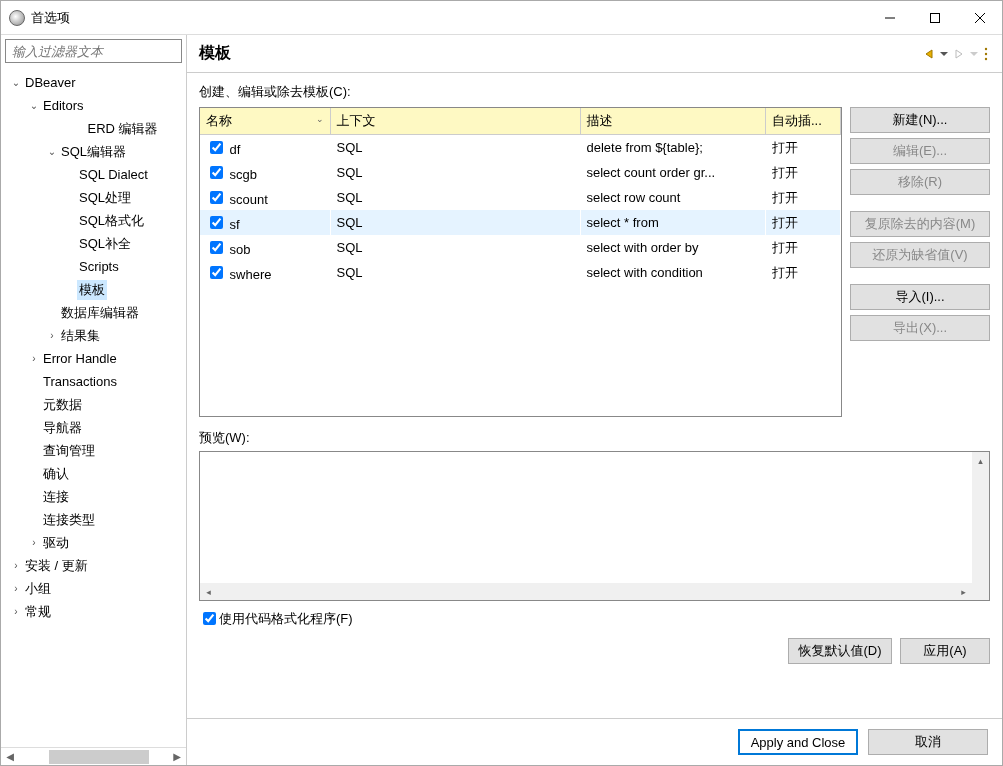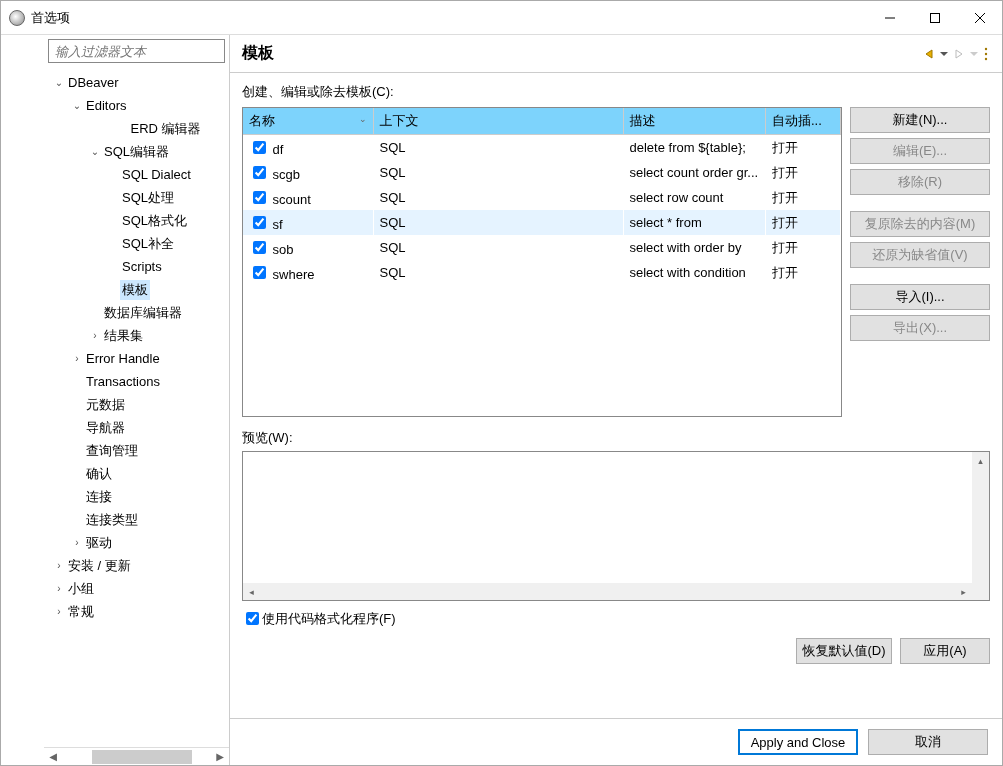--- a/index.html
+++ b/index.html
@@ -3,21 +3,21 @@
 <meta charset="utf-8">
 <style>
 * { box-sizing: border-box; font-family: "Microsoft YaHei", "Segoe UI", sans-serif; }
 body { margin: 0; background: #fff; font-size: 13px; color: #000; }
 .window { width: 1003px; height: 766px; border: 1px solid #aaa; display: flex; flex-direction: column; }
 .titlebar { height: 34px; display: flex; align-items: center; padding: 0 0 0 8px; border-bottom: 1px solid #ddd; }
 .titlebar .title { flex: 1; font-size: 13px; }
 .titlebar .app-icon { width: 16px; height: 16px; margin-right: 6px; border-radius: 50%; background: radial-gradient(circle at 40% 40%, #fff, #888); border:1px solid #666; }
 .winbtn { width: 45px; height: 32px; display: flex; align-items: center; justify-content: center; color: #333; }
 .winbtn svg { width: 10px; height: 10px; }
-.body { flex: 1; display: flex; overflow: hidden; margin-left: 43px; }
+.body { flex: 1; display: flex; overflow: hidden; }
 .sidebar { width: 186px; border-right: 1px solid #ccc; display: flex; flex-direction: column; }
 .filter { margin: 4px; }
 .filter input { width: 100%; height: 24px; padding: 2px 6px; border: 1px solid #888; font-size: 13px; color: #888; font-style: italic; }
 .tree { flex: 1; overflow: auto; padding-top: 4px; }
 .tree-item { display: flex; align-items: center; height: 23px; padding-left: 0; white-space: nowrap; }
 .tree-item .twisty { width: 14px; text-align: center; color: #555; font-size: 10px; }
 .tree-item.selected .label { background: #cce8ff; }
 .tree-item .label { padding: 1px 2px; }
 .scroll-h { height: 18px; border-top: 1px solid #ddd; display:flex; align-items:center; }
 .scroll-h .thumb { background:#ccc; height:14px; width:100px; margin-left:30px; }
@@ -25,21 +25,21 @@
 .main { flex: 1; display: flex; flex-direction: column; }
 .header { display: flex; align-items: center; padding: 8px 12px; border-bottom: 1px solid #ccc; }
 .header-title { font-size: 16px; font-weight: bold; flex: 1; }
 .header-icons { display: flex; gap: 4px; align-items:center; }
 .hicon svg { display:block; }
 .content { flex: 1; padding: 10px 12px 8px 12px; display: flex; flex-direction: column; overflow:hidden; }
 .section-label { margin-bottom: 6px; }
 .table-area { display: flex; gap: 8px; }
 .table-wrap { flex: 1; border: 1px solid #888; height: 310px; overflow: hidden; }
 table { width: 100%; border-collapse: collapse; table-layout: fixed; }
-th { text-align: left; font-weight: normal; padding: 4px 6px; border-right: 1px solid #ccc; border-bottom: 1px solid #ccc; background: #7dd3fc; height:26px; position:relative; }
+th { text-align: left; font-weight: normal; padding: 4px 6px; border-right: 1px solid #ccc; border-bottom: 1px solid #ccc; background: #fef9c3; height:26px; position:relative; }
 th .sort { position:absolute; right:6px; top:6px; font-size:9px; color:#666; }
 td { padding: 3px 6px; border-right: 1px solid transparent; height: 25px; overflow: hidden; text-overflow: ellipsis; white-space: nowrap; }
 tr.selected td { background: #e5f3ff; }
 input[type=checkbox] { width:13px; height:13px; }
 .btn-col { width: 140px; display: flex; flex-direction: column; gap: 5px; }
 .btn { height: 26px; border: 1px solid #adadad; background: #e1e1e1; font-size: 13px; cursor: default; display:flex; align-items:center; justify-content:center; }
 .btn.disabled { color: #888; }
 .preview-label { margin-top: 12px; margin-bottom: 4px; }
 .preview-box { border: 1px solid #888; height: 150px; position: relative; }
 .preview-box .sb-v { position:absolute; right:0; top:0; bottom:17px; width:17px; background:#f0f0f0; }
@@ -337,21 +337,21 @@
           </div>
           <div class="sb-corner"></div>
         </div>
 
         <div class="chk-row">
           <input type="checkbox" checked="" style="">
           <span>使用代码格式化程序(F)</span>
         </div>
 
         <div class="lower-buttons">
-          <div class="btn" style="width:96px">恢复默认值(D)</div>
+          <div class="btn" style="width:104px">恢复默认值(D)</div>
           <div class="btn" style="width:90px">应用(A)</div>
         </div>
       </div>
 
       <div class="footer">
         <div class="btn primary">Apply and Close</div>
         <div class="btn">取消</div>
       </div>
     </div>
   </div>

